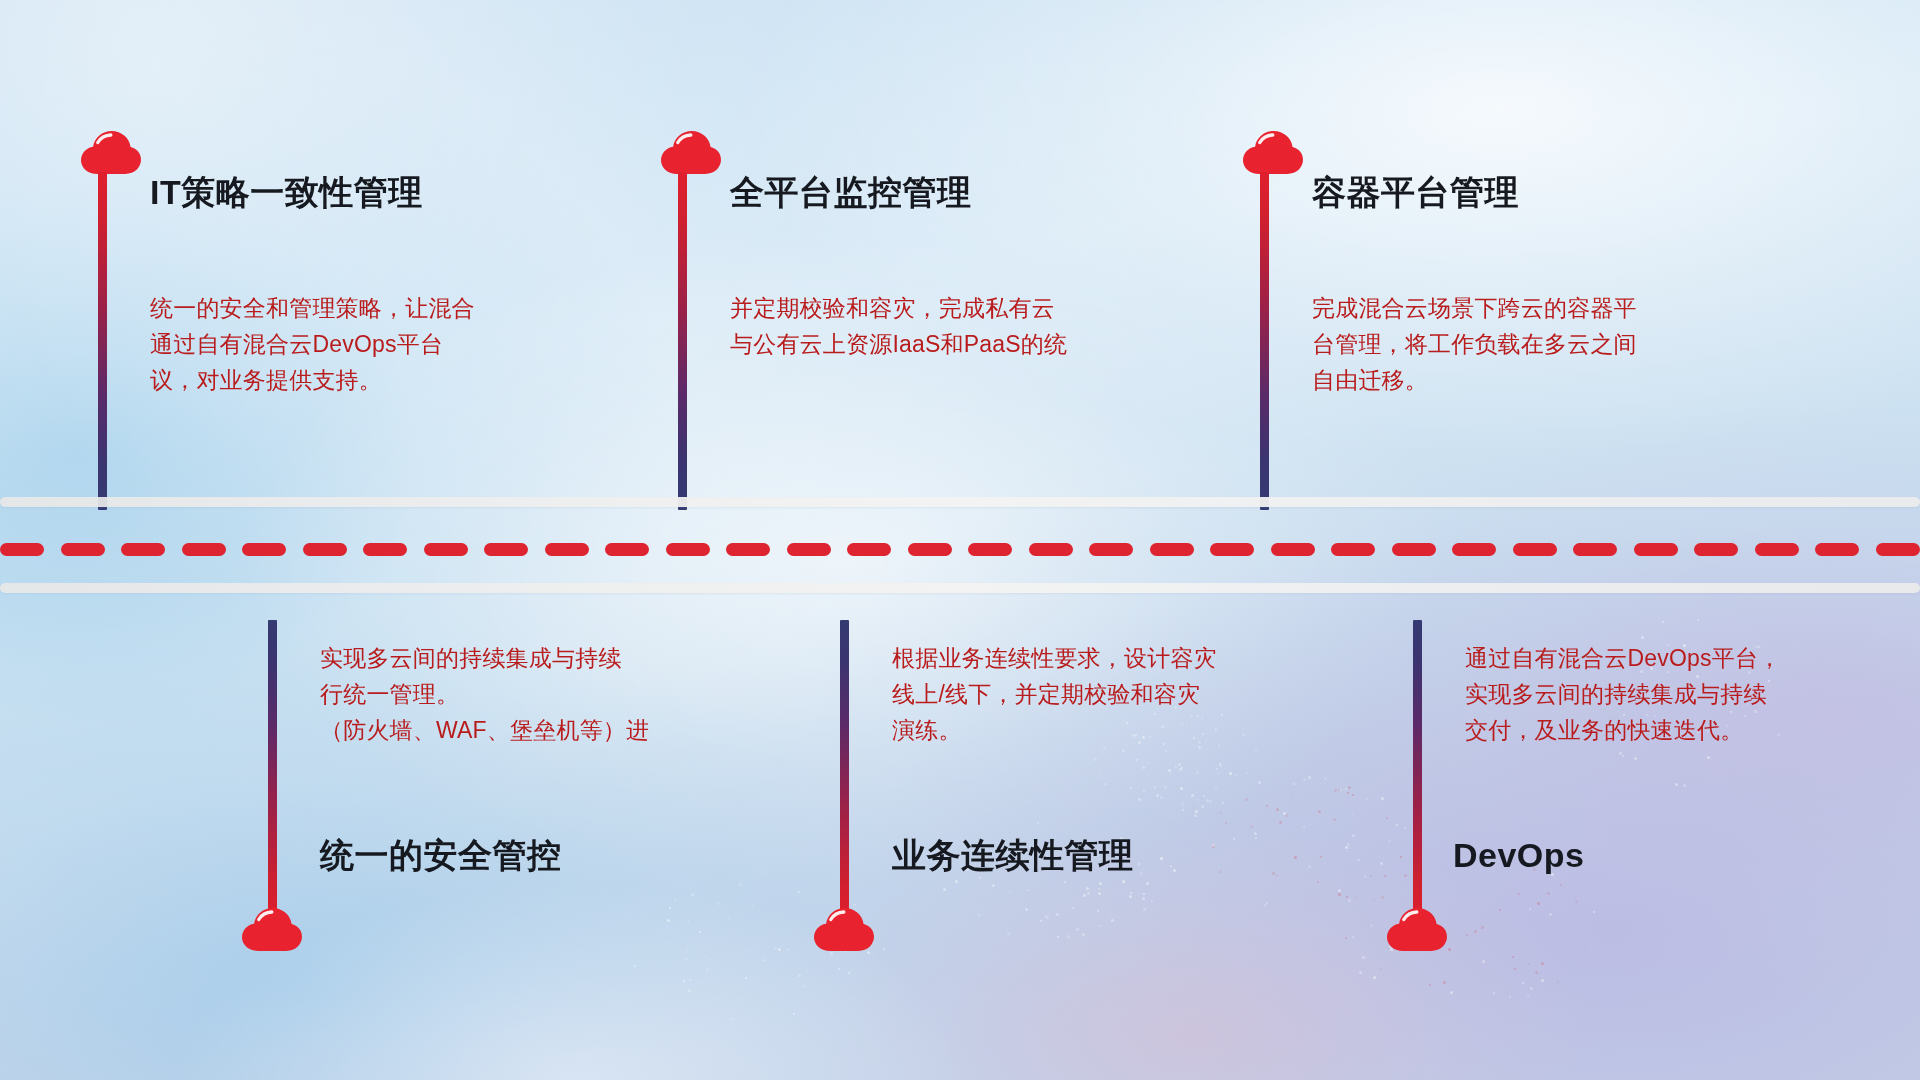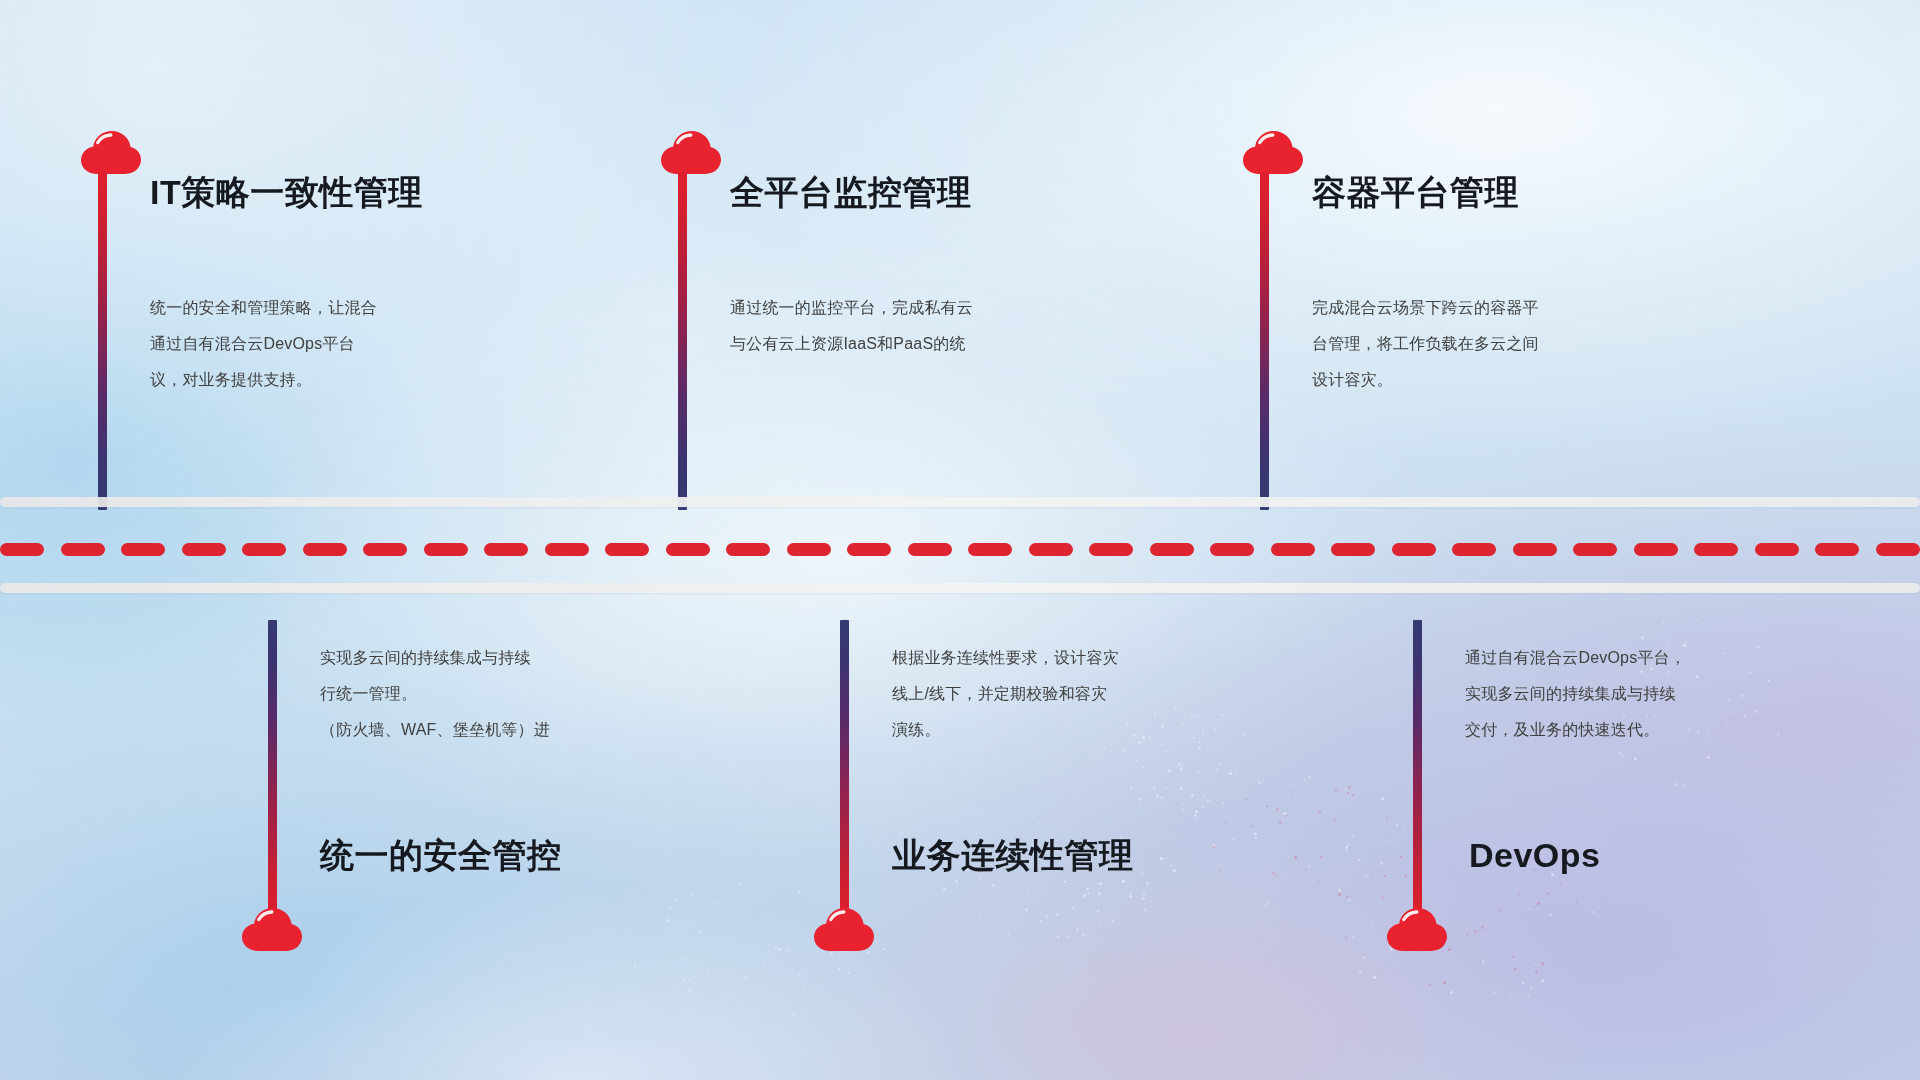--- a/index.html
+++ b/index.html
@@ -137,23 +137,23 @@
     position: absolute;
     font-size: 34px;
     font-weight: 700;
     color: #161a20;
     letter-spacing: 0.5px;
     white-space: nowrap;
     line-height: 1.2;
   }
   .col-body {
     position: absolute;
-    font-size: 16px;
+    font-size: 23px;
     line-height: 36px;
-    color: #404040;
+    color: #b91c1c;
     width: 360px;
     letter-spacing: 0.2px;
   }
   .col-body .ln { display: block; white-space: pre; }
 </style>
 </head>
 <body>
 
 <div id="stage">
 
@@ -500,38 +500,38 @@
   <div class="col" style="left:660px; top:130px;">
     <div class="cloud" style="left:0px; top:0px;">
       <svg viewBox="0 0 62 46" xmlns="http://www.w3.org/2000/svg">
         <path d="M17.5 44 C7.6 44 1 37.8 1 30.2 C1 23.4 6.2 17.8 13.1 16.7 C14.4 7.6 22.3 1 31.8 1 C41.3 1 49.3 7.8 50.6 16.9 C56.8 18.2 61 23.3 61 29.6 C61 37.5 54.6 44 45.2 44 Z" fill="#e8232f"></path>
         <path d="M17.8 12.5 C20.5 8.0 25.4 5.2 30.8 5.0" stroke="#ffffff" stroke-width="3.4" stroke-linecap="round" fill="none" opacity="0.92"></path>
       </svg>
     </div>
     <div class="stem down" style="left:18px; top:42px; height:338px;"></div>
     <div class="col-title" style="left:70px; top:42px;">全平台监控管理</div>
     <div class="col-body" style="left:70px; top:160px; width:380px;">
-      <span class="ln">通过统一的监控平台，完成私有云</span>
+      <span class="ln">并定期校验和容灾，完成私有云</span>
       <span class="ln">与公有云上资源IaaS和PaaS的统</span>
     </div>
   </div>
 
   <div class="col" style="left:1242px; top:130px;">
     <div class="cloud" style="left:0px; top:0px;">
       <svg viewBox="0 0 62 46" xmlns="http://www.w3.org/2000/svg">
         <path d="M17.5 44 C7.6 44 1 37.8 1 30.2 C1 23.4 6.2 17.8 13.1 16.7 C14.4 7.6 22.3 1 31.8 1 C41.3 1 49.3 7.8 50.6 16.9 C56.8 18.2 61 23.3 61 29.6 C61 37.5 54.6 44 45.2 44 Z" fill="#e8232f"></path>
         <path d="M17.8 12.5 C20.5 8.0 25.4 5.2 30.8 5.0" stroke="#ffffff" stroke-width="3.4" stroke-linecap="round" fill="none" opacity="0.92"></path>
       </svg>
     </div>
     <div class="stem down" style="left:18px; top:42px; height:338px;"></div>
     <div class="col-title" style="left:70px; top:42px;">容器平台管理</div>
     <div class="col-body" style="left:70px; top:160px;">
       <span class="ln">完成混合云场景下跨云的容器平</span>
       <span class="ln">台管理，将工作负载在多云之间</span>
-      <span class="ln">设计容灾。</span>
+      <span class="ln">自由迁移。</span>
     </div>
   </div>
 
   <div class="road">
     <div class="road-edge top"></div>
     <div class="road-dash" id="road-dash">
         <div class="dash" style="left: 0px; width: 44px; background: rgb(221, 36, 48);"></div>
         <div class="dash" style="left: 61px; width: 44px; background: rgb(221, 36, 48);"></div>
         <div class="dash" style="left: 121px; width: 44px; background: rgb(221, 36, 48);"></div>
         <div class="dash" style="left: 182px; width: 44px; background: rgb(221, 36, 48);"></div>
@@ -599,21 +599,21 @@
     </div>
   </div>
 
   <div class="col" style="left:1395px; top:620px;">
     <div class="stem up" style="left:18px; top:0px; height:300px;"></div>
     <div class="col-body" style="left:70px; top:20px;">
       <span class="ln">通过自有混合云DevOps平台，</span>
       <span class="ln">实现多云间的持续集成与持续</span>
       <span class="ln">交付，及业务的快速迭代。</span>
     </div>
-    <div class="col-title" style="left:74px; top:215px;">DevOps</div>
+    <div class="col-title" style="left:58px; top:215px;">DevOps</div>
     <div class="cloud" style="left:-9px; top:287px;">
       <svg viewBox="0 0 62 46" xmlns="http://www.w3.org/2000/svg">
         <path d="M17.5 44 C7.6 44 1 37.8 1 30.2 C1 23.4 6.2 17.8 13.1 16.7 C14.4 7.6 22.3 1 31.8 1 C41.3 1 49.3 7.8 50.6 16.9 C56.8 18.2 61 23.3 61 29.6 C61 37.5 54.6 44 45.2 44 Z" fill="#e8232f"></path>
         <path d="M17.8 12.5 C20.5 8.0 25.4 5.2 30.8 5.0" stroke="#ffffff" stroke-width="3.4" stroke-linecap="round" fill="none" opacity="0.92"></path>
       </svg>
     </div>
   </div>
 
 </div>
 

